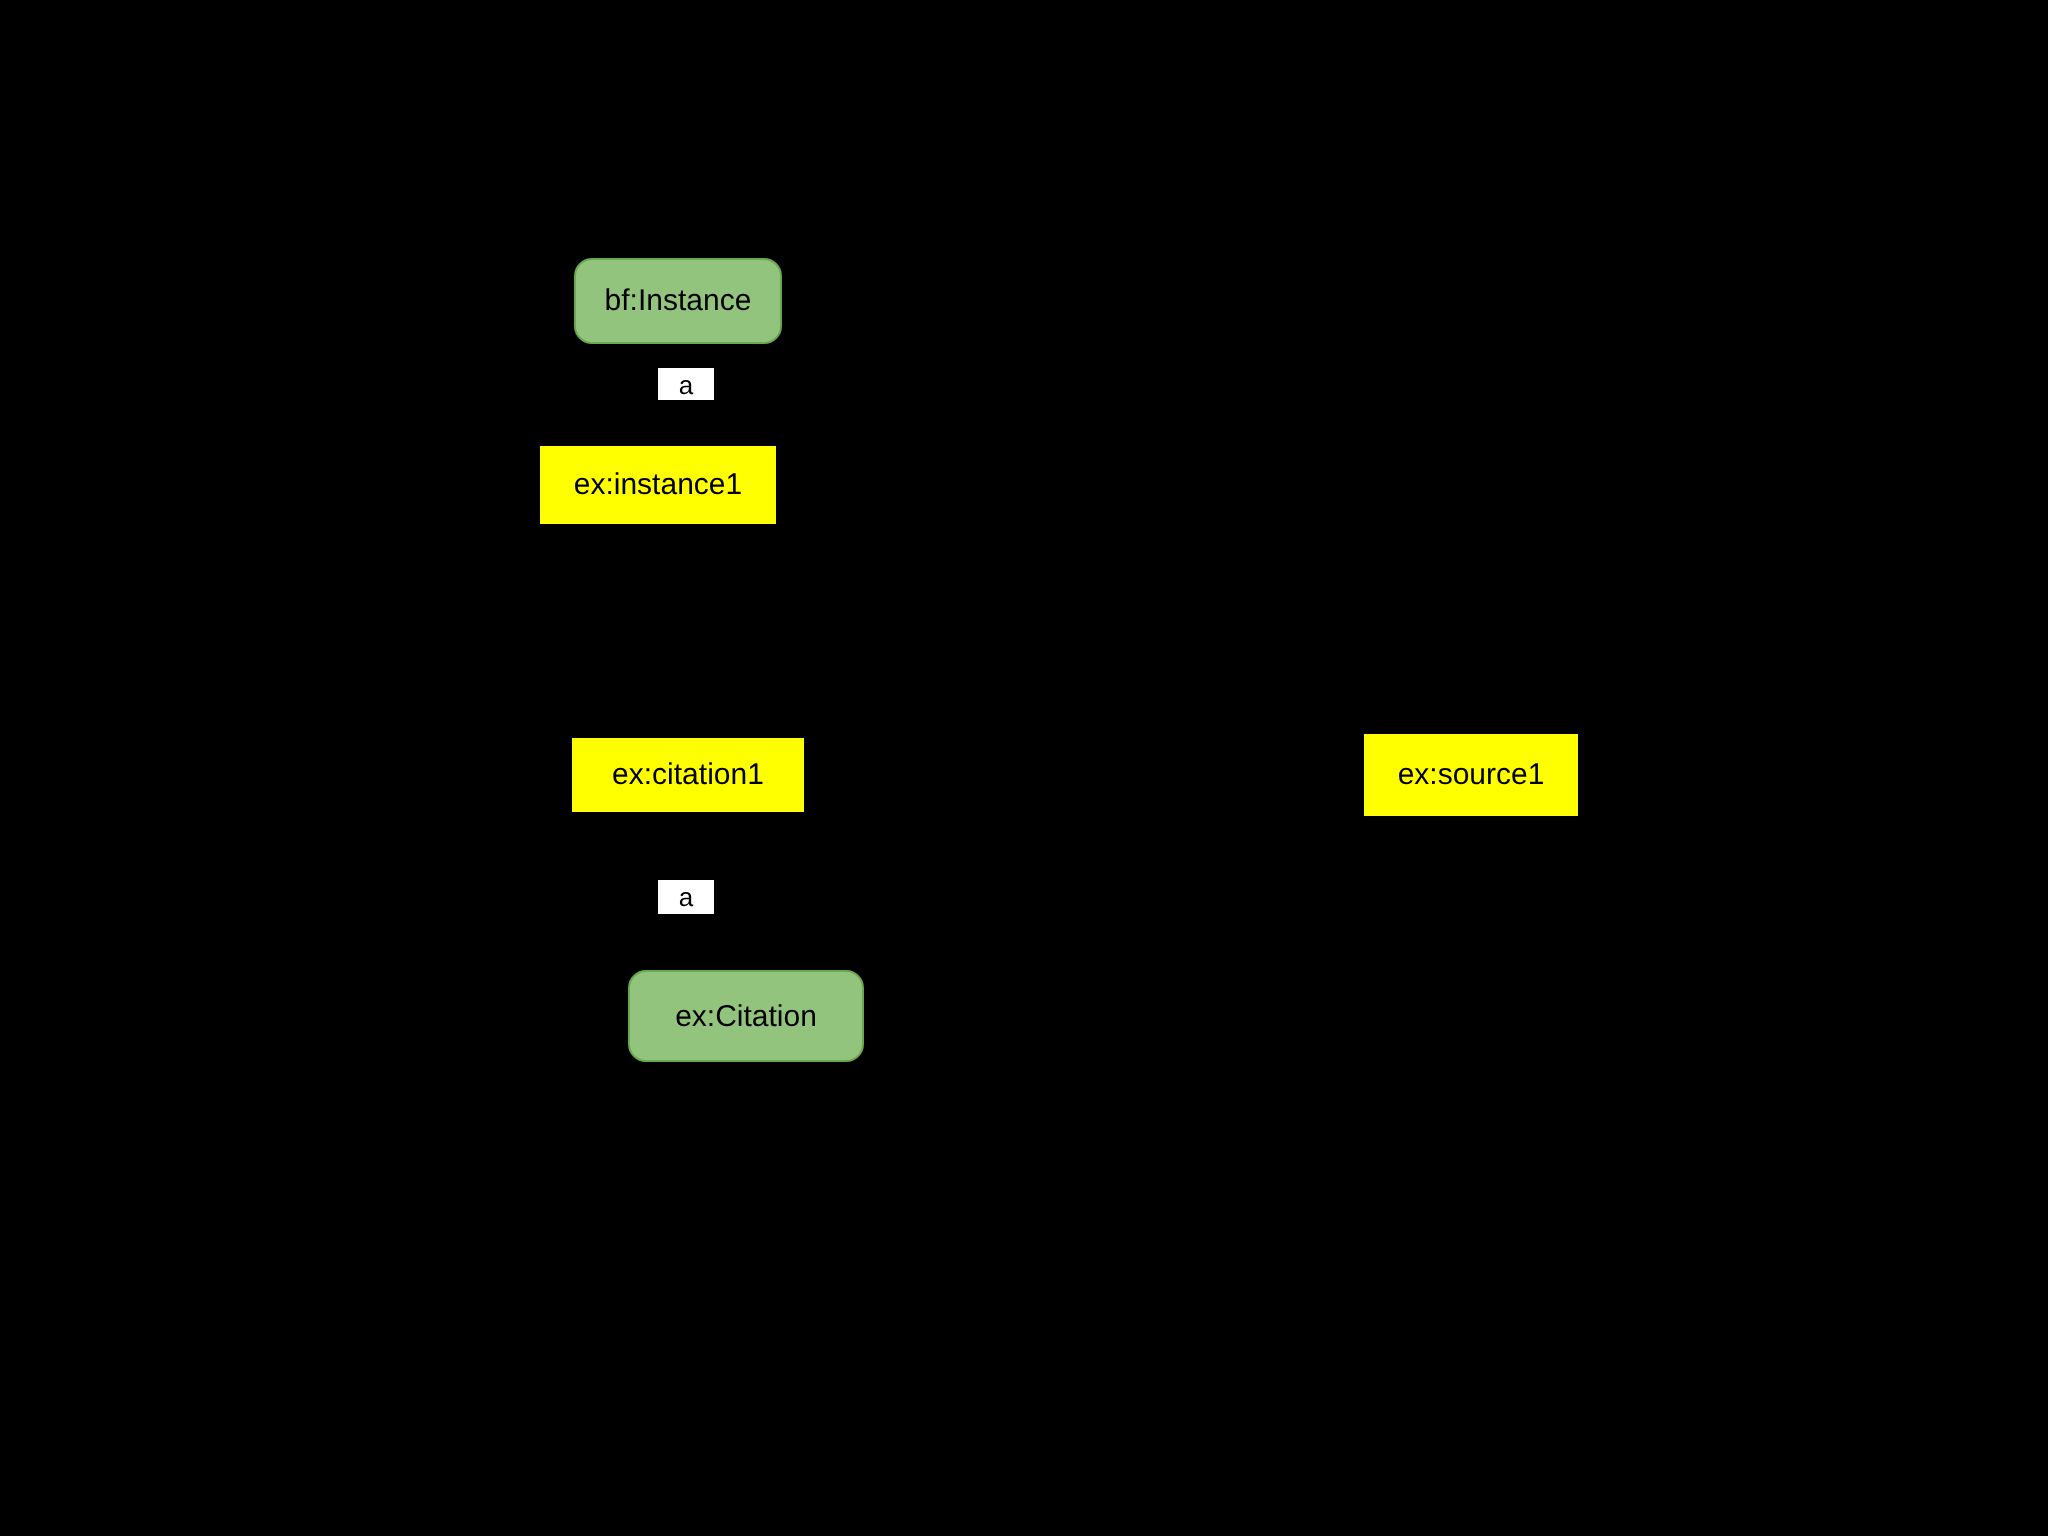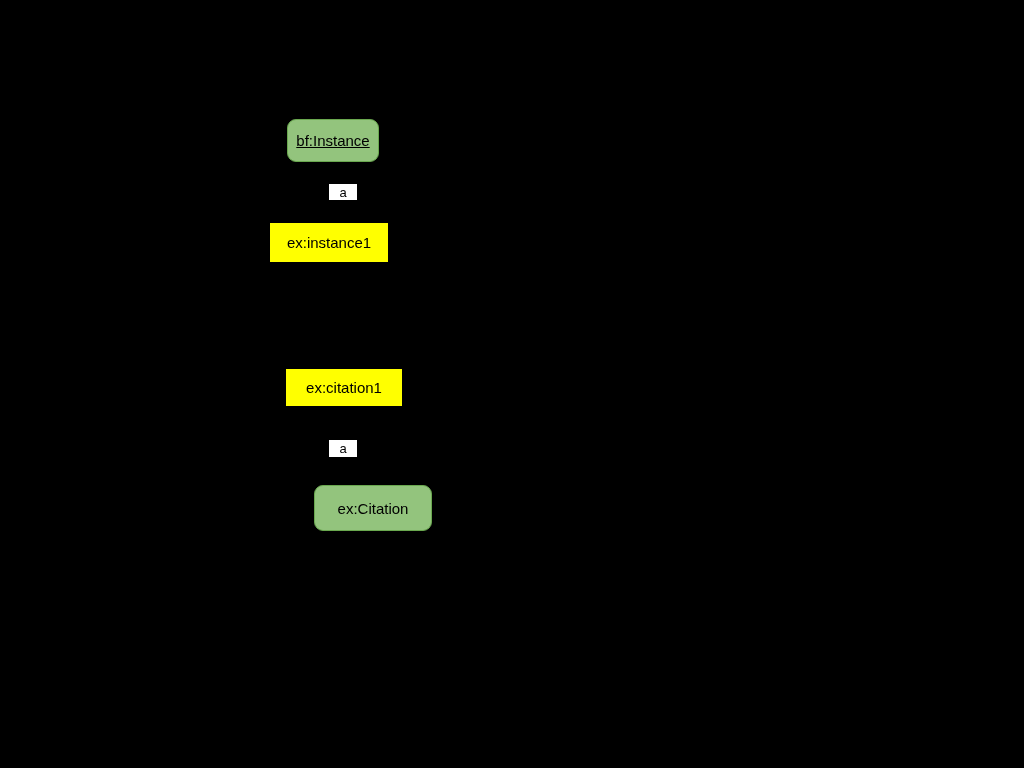--- a/index.html
+++ b/index.html
@@ -41,21 +41,21 @@
     align-items: center;
     justify-content: center;
     box-sizing: border-box;
     background: #ffffff;
     color: #000000;
     font-size: 13px;
     line-height: 1;
   }
 
   
-  #node-bf-instance   { left: 287px; top: 119px; width: 92px; height: 43px; text-decoration: underline; }
+  #node-bf-instance   { left: 287px; top: 129px; width: 104px; height: 43px; }
   #edge-label-a-top   { left: 329px; top: 184px; width: 28px;  height: 16px; }
   #node-ex-instance1  { left: 269px; top: 222px; width: 120px; height: 41px; }
   #node-ex-citation1  { left: 285px; top: 368px; width: 118px; height: 39px; text-align: right; }
   #node-ex-source1    { left: 681px; top: 366px; width: 109px; height: 43px; }
   #edge-label-a-bottom{ left: 329px; top: 440px; width: 28px;  height: 17px; }
   #node-ex-citation-class { left: 286px; top: 485px; width: 118px; height: 46px; margin-left: 28px; }
 </style>
 </head>
 <body>
 
@@ -70,20 +70,23 @@
   </div>
 
   <div class="node node-instance" id="node-ex-instance1">
     <span>ex:instance1</span>
   </div>
 
   <div class="node node-instance" id="node-ex-citation1">
     <span>ex:citation1</span>
   </div>
 
+  <div class="node node-instance" id="node-ex-source1">
+    <span>ex:source1</span>
+  </div>
 
   <div class="edge-label" id="edge-label-a-bottom">
     <span>a</span>
   </div>
 
   <div class="node node-class" id="node-ex-citation-class">
     <span>ex:Citation</span>
   </div>
 
 </div>

